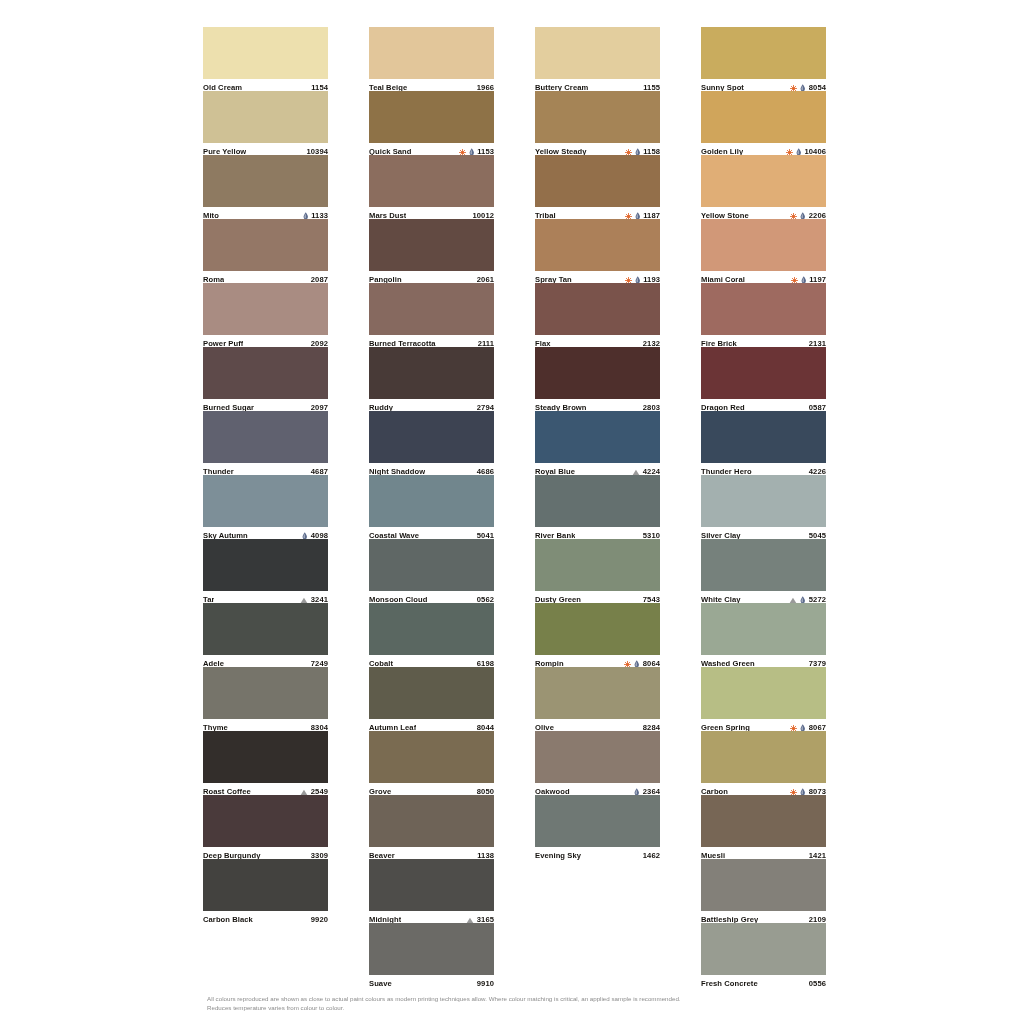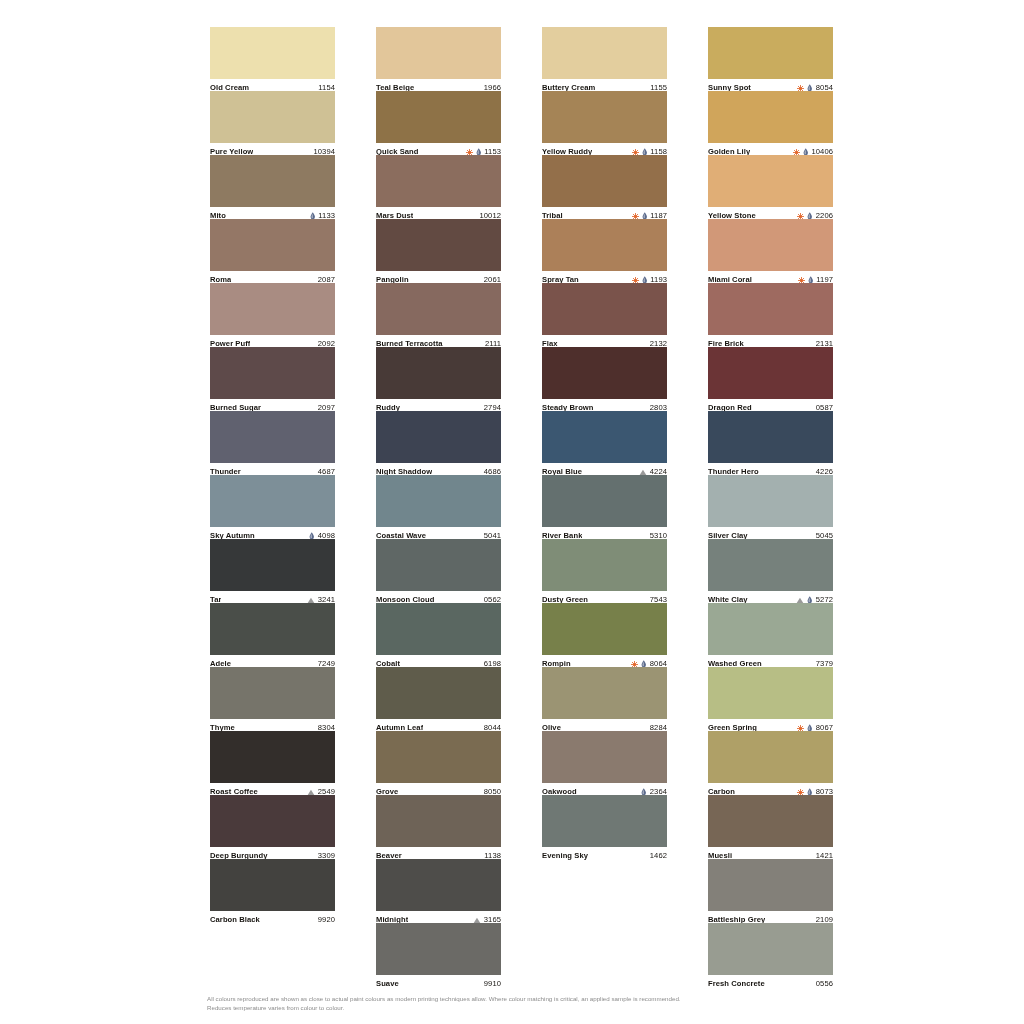--- a/index.html
+++ b/index.html
@@ -10,21 +10,21 @@
     -webkit-font-smoothing:antialiased;
     overflow:hidden;
   }
   #sheet{
     position:relative;
     width:1024px;height:1024px;
     box-sizing:border-box;
   }
   #grid{
     position:absolute;
-    left:210px;
+    left:203px;
     top:27px;
     width:620px;
     display:grid;
     grid-template-columns:repeat(4,125px);
     column-gap:41px;
     row-gap:0px;
   }
   .col{display:flex;flex-direction:column;}
   .swatch-cell{
     width:125px;
@@ -55,21 +55,21 @@
     white-space:nowrap;
     overflow:hidden;
   }
   .right{
     display:flex;
     align-items:center;
     gap:3px;
     white-space:nowrap;
   }
   .ccode{
-    font-weight:400;
+    font-weight:700;
     font-variant-numeric:tabular-nums;
   }
   .ico{
     display:inline-block;
     line-height:0;
     flex:0 0 auto;
   }
   .ico svg{display:block;}
   #footer{
     position:absolute;
@@ -404,21 +404,21 @@
           <div class="meta">
             <span class="cname">Buttery Cream</span>
             <span class="right">
               <span class="ccode">1155</span>
             </span>
           </div>
         </div>
         <div class="swatch-cell">
           <div class="chip" style="background: rgb(165, 132, 86);"></div>
           <div class="meta">
-            <span class="cname">Yellow Ruddy</span>
+            <span class="cname">Yellow Steady</span>
             <span class="right">
               <span class="ico">
                 <svg width="7" height="7" viewBox="0 0 14 14" aria-hidden="true">
                   <g stroke="#E2662A" stroke-width="1.7" stroke-linecap="round">
                     <line x1="7" y1="0.8" x2="7" y2="13.2"></line>
                     <line x1="0.8" y1="7" x2="13.2" y2="7"></line>
                     <line x1="2.6" y1="2.6" x2="11.4" y2="11.4"></line>
                     <line x1="11.4" y1="2.6" x2="2.6" y2="11.4"></line>
                   </g>
                   <circle cx="7" cy="7" r="2.4" fill="#E2662A"></circle>

